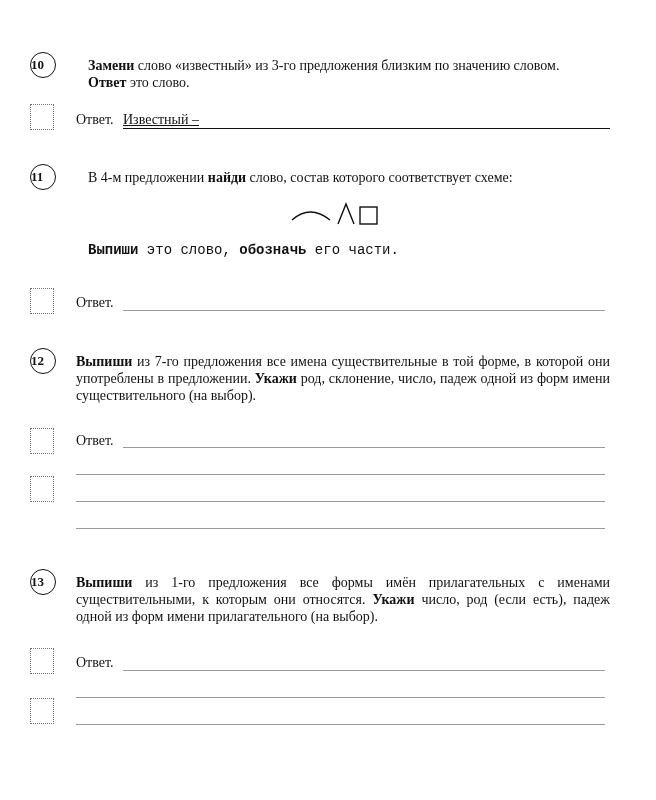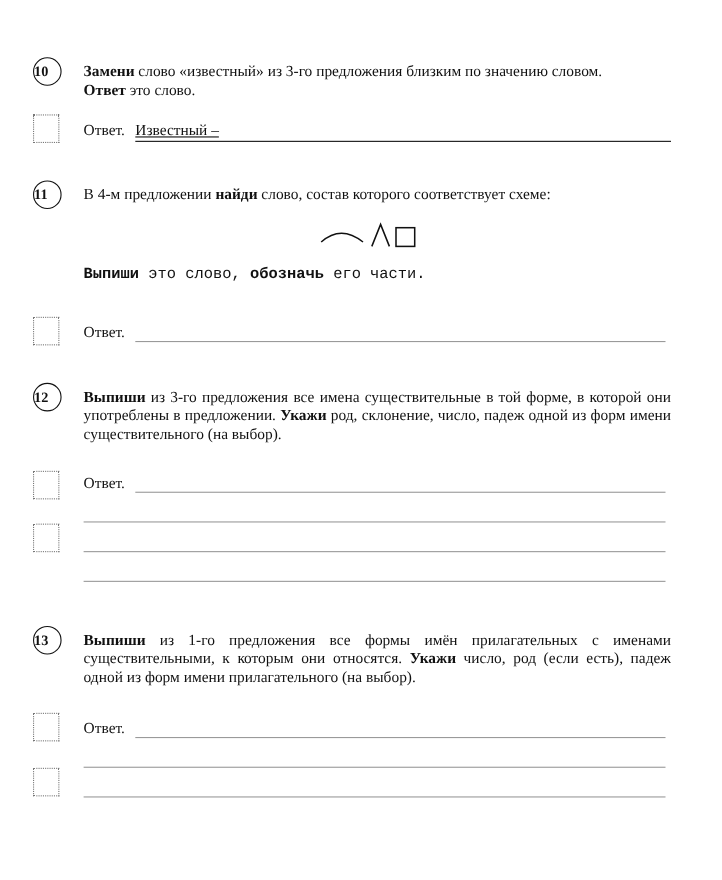--- a/index.html
+++ b/index.html
@@ -3,21 +3,21 @@
 <meta charset="utf-8">
 <style>
   html, body { margin:0; padding:0; background:#ffffff; }
   body { width:656px; height:800px; position:relative; overflow:hidden;
          font-family:"Liberation Serif", "DejaVu Serif", serif; color:#111; font-size:14px; }
   .abs { position:absolute; }
   .num { position:absolute; width:26px; height:26px; border:1.3px solid #111; border-radius:50%;
          box-sizing:border-box; font-weight:bold; font-size:13px; line-height:24px; }
   .box { position:absolute; width:24px; height:26px; border:1px dotted #777; box-sizing:border-box; }
   .text { position:absolute; left:76px; width:534px; line-height:17px; text-align:justify; }
-  .text.left { text-align:left; }
+  .text.left { text-align:left;margin-left:12px; }
   b { font-weight:bold; }
   .ans-label { position:absolute; left:76px; }
   .line { position:absolute; border-bottom:1px solid #9a9a9a; height:0; }
   .line.solid { border-bottom:1.2px solid #111; }
   .ans-value { position:absolute; text-decoration:underline; }
 </style>
 </head>
 <body>
 
 <div class="num" style="left:30px;top:52px;">10</div>
@@ -41,21 +41,21 @@
 </svg>
 <div class="text left" style="top:242px;font-family:Liberation Mono, monospace;">
   <b>Выпиши</b><span> это слово, </span><b>обозначь</b><span> его части.</span>
 </div>
 <div class="box" style="left:30px;top:288px;"></div>
 <span class="ans-label" style="top:295px;">Ответ.</span>
 <div class="line" style="left:123px;top:310px;width:482px;"></div>
 
 <div class="num" style="left:30px;top:348px;">12</div>
 <div class="text" style="top:353px;">
-  <b>Выпиши</b><span> из 3-го предложения все имена существительные в той форме, в которой они употреблены в предложении. </span><b>Укажи</b><span> род, склонение, число, падеж одной из форм имени существительного (на выбор).</span>
+  <b>Выпиши</b><span> из 7-го предложения все имена существительные в той форме, в которой они употреблены в предложении. </span><b>Укажи</b><span> род, склонение, число, падеж одной из форм имени существительного (на выбор).</span>
 </div>
 <div class="box" style="left:30px;top:428px;"></div>
 <span class="ans-label" style="top:433px;">Ответ.</span>
 <div class="line" style="left:123px;top:447px;width:482px;"></div>
 <div class="box" style="left:30px;top:476px;"></div>
 <div class="line" style="left:76px;top:474px;width:529px;"></div>
 <div class="line" style="left:76px;top:501px;width:529px;"></div>
 <div class="line" style="left:76px;top:528px;width:529px;"></div>
 
 <div class="num" style="left:30px;top:569px;">13</div>

